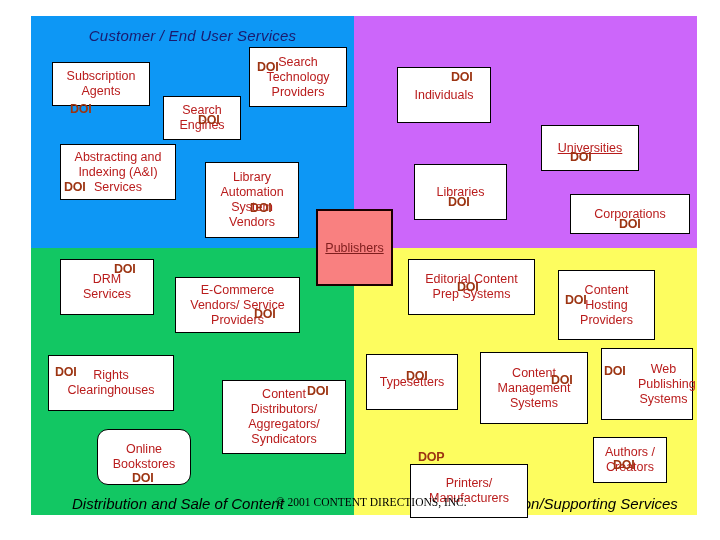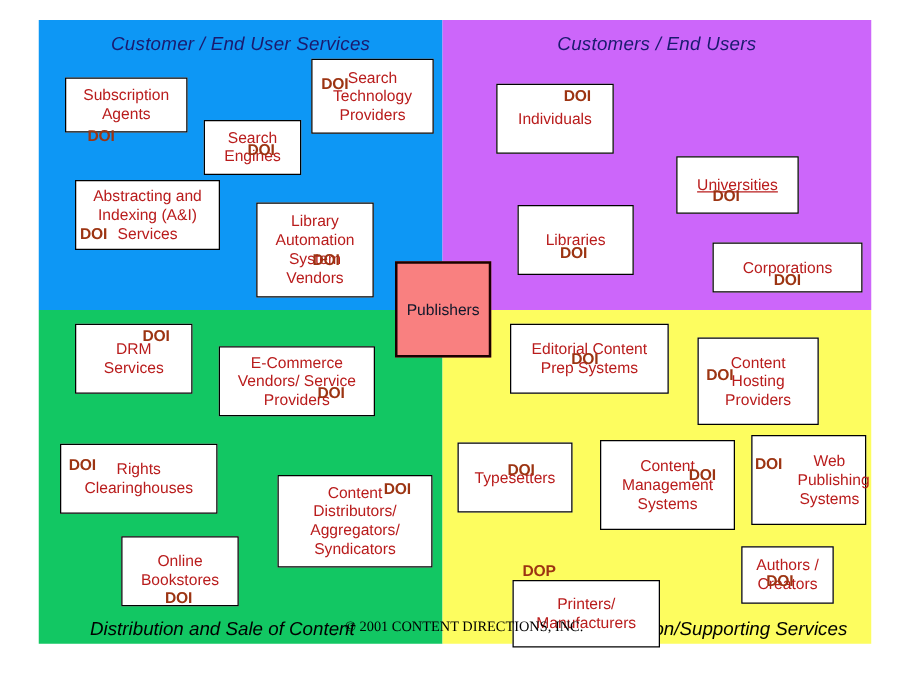--- a/index.html
+++ b/index.html
@@ -81,22 +81,23 @@
     top: 209px;
     width: 77px;
     height: 77px;
     background: #f98080;
     border: 2px solid #1a0000;
     box-sizing: border-box;
     display: flex;
     align-items: center;
     justify-content: center;
     font-size: 12.5px;
-    color: #0f172a;
+    color: #7f1d1d;
     z-index: 30;
+    text-decoration: underline;
   }
 
   #copyright {
     position: absolute;
     left: 276px;
     top: 496px;
     font-family: "Liberation Serif", serif;
     font-size: 11.5px;
     color: #000000;
     white-space: nowrap;
@@ -107,21 +108,20 @@
 <body>
 
 <div id="stage">
 
   <div class="quad" id="quad-blue"></div>
   <div class="quad" id="quad-purple"></div>
   <div class="quad" id="quad-green"></div>
   <div class="quad" id="quad-yellow"></div>
 
   <div class="quad-title" id="title-blue">Customer / End User Services</div>
-  <div class="quad-title" id="title-purple">Customers / End Users</div>
 
   <div class="quad-footer" id="footer-green">Distribution and Sale of Content</div>
   <div class="quad-footer" id="footer-yellow">Content Creation/Supporting Services</div>
 
   <div id="nodes-layer">
       <div class="node" style="left: 52px; top: 62px; width: 98px; height: 44px;">
         <span class="txt">Subscription<br>Agents</span>
       </div>
       <div class="node" style="left: 249px; top: 47px; width: 98px; height: 60px;">
         <span class="txt">Search<br>Technology<br>Providers</span>
@@ -152,21 +152,21 @@
       </div>
       <div class="node" style="left: 175px; top: 277px; width: 125px; height: 56px;">
         <span class="txt">E-Commerce<br>Vendors/ Service<br>Providers</span>
       </div>
       <div class="node" style="left: 48px; top: 355px; width: 126px; height: 56px;">
         <span class="txt">Rights<br>Clearinghouses</span>
       </div>
       <div class="node" style="left: 222px; top: 380px; width: 124px; height: 74px;">
         <span class="txt">Content<br>Distributors/<br>Aggregators/<br>Syndicators</span>
       </div>
-      <div class="node" style="left: 97px; top: 429px; width: 94px; height: 56px;">
+      <div class="node" style="left: 97px; top: 429px; width: 94px; height: 56px; border-radius: 11px;">
         <span class="txt">Online<br>Bookstores</span>
       </div>
       <div class="node" style="left: 408px; top: 259px; width: 127px; height: 56px;">
         <span class="txt">Editorial Content<br>Prep Systems</span>
       </div>
       <div class="node" style="left: 558px; top: 270px; width: 97px; height: 70px;">
         <span class="txt">Content<br>Hosting<br>Providers</span>
       </div>
       <div class="node" style="left: 366px; top: 354px; width: 92px; height: 56px;">
         <span class="txt">Typesetters</span>

